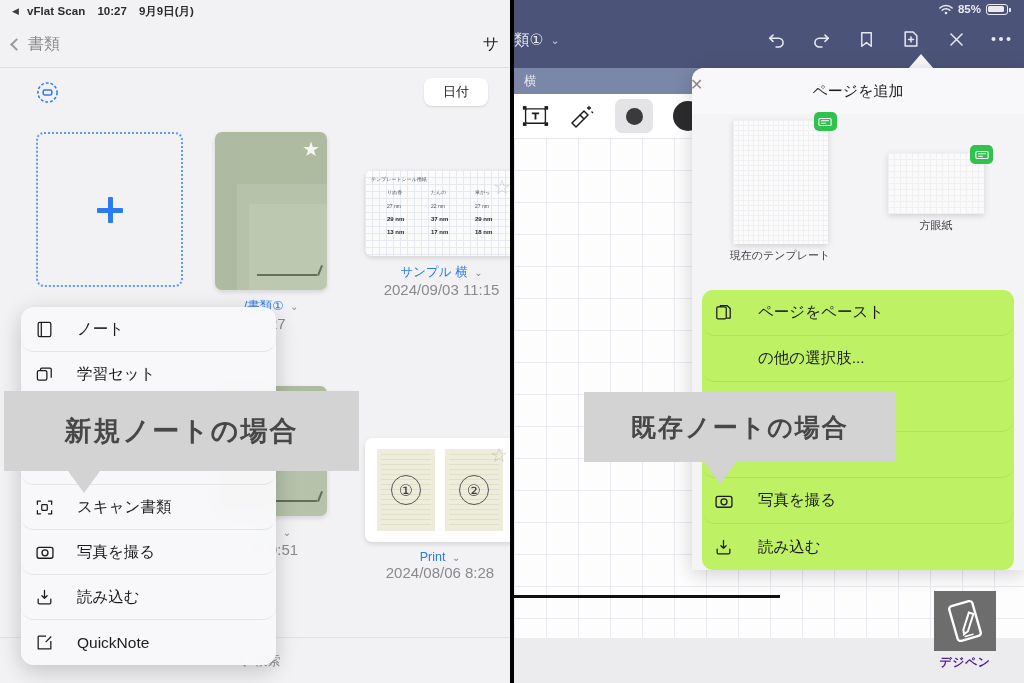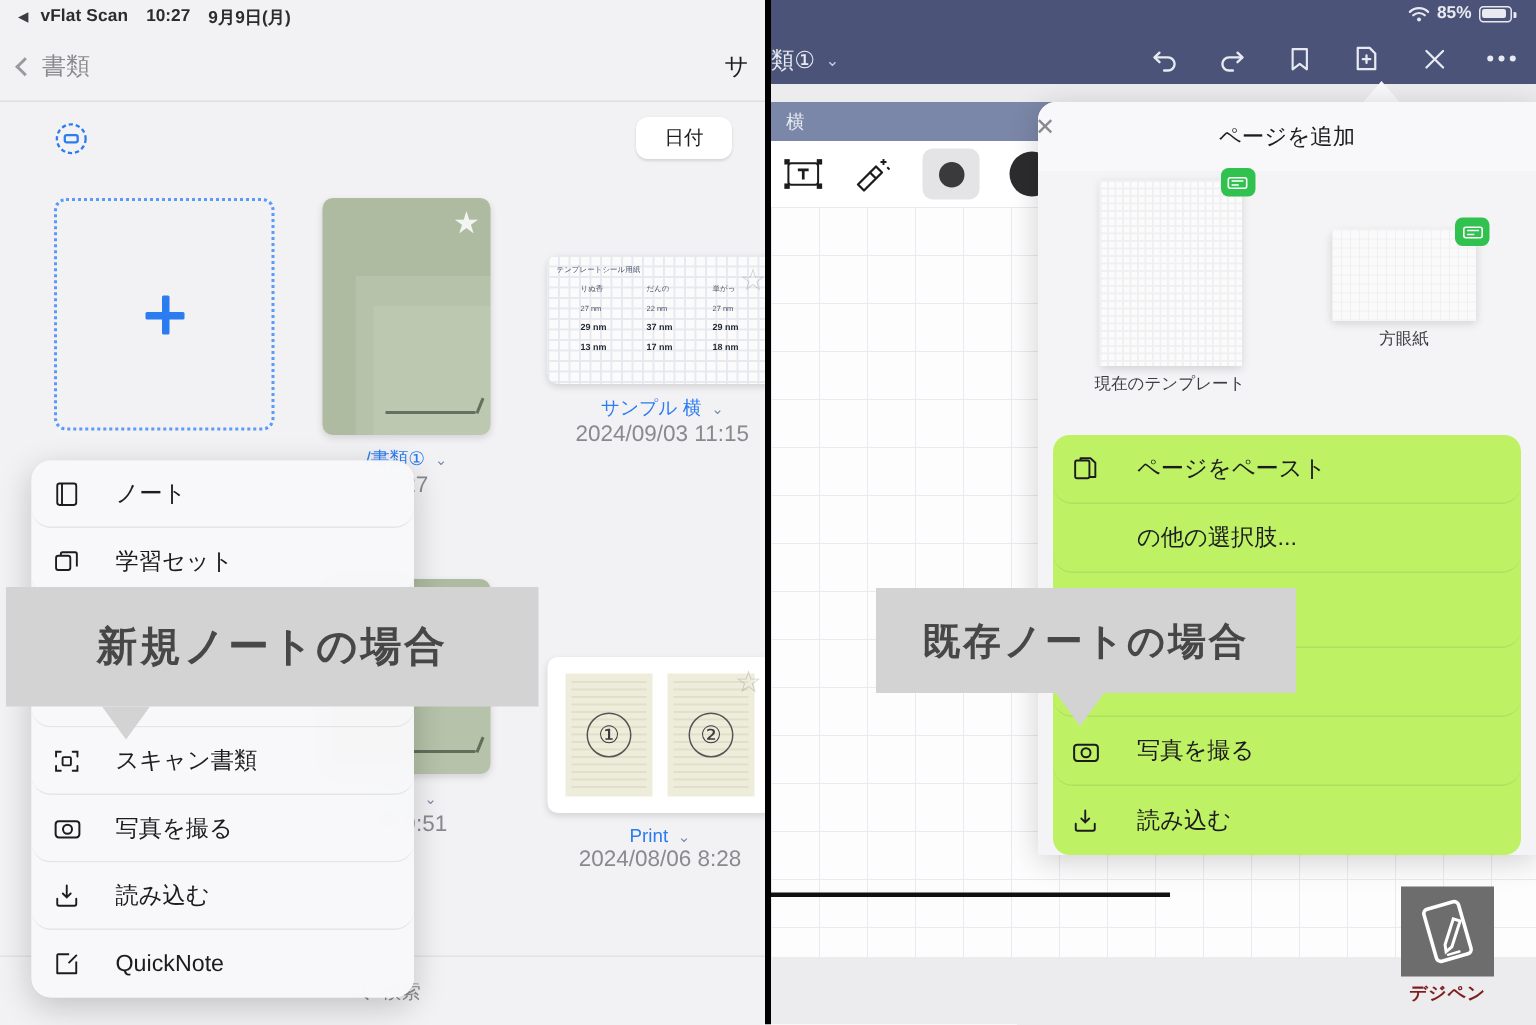--- a/index.html
+++ b/index.html
@@ -150,21 +150,21 @@
   .menu-left .ctx-label { margin-left: 8px; }
 
   
   .panel-right {
     position: absolute; left: 514px; top: 0; width: 510px; height: 683px;
     background: #ececee; overflow: hidden;
   }
   .divider { position:absolute; left:510px; top:0; width:4px; height:683px; background:#000; }
 
   .r-topbar {
-    position: absolute; left: 0; top: 0; width: 510px; height: 56px;
+    position: absolute; left: 0; top: 0; width: 510px; height: 68px;
     background: #4b5478;
   }
   .r-statusrow {
     position: absolute; right: 16px; top: 3px;
     display: flex; align-items: center; gap: 5px;
     color: #e9eaf1; font-size: 11.5px; font-weight: 600;
   }
   .battery {
     width: 22px; height: 11px; border: 1.3px solid #e9eaf1; border-radius: 3px;
     position: relative; display: inline-block;
@@ -271,33 +271,33 @@
     letter-spacing: 2px;
     font-family: "DejaVu Sans", "Liberation Sans", sans-serif;
   }
   .callout:after {
     content: ""; position: absolute; top: 100%;
     border-left: 16px solid transparent; border-right: 16px solid transparent;
     border-top: 22px solid #d3d3d3;
   }
   .callout-left { left: 4px; top: 391px; width: 355px; height: 80px; font-size: 27px; }
   .callout-left:after { left: 64px; }
-  .callout-right { left: 584px; top: 392px; width: 280px; height: 70px; font-size: 25px; }
+  .callout-right { left: 584px; top: 392px; width: 312px; height: 70px; font-size: 25px; }
   .callout-right:after { left: 120px; }
 
   
   .watermark {
     position: absolute; right: 25px; bottom: 12px; width: 68px;
     display: flex; flex-direction: column; align-items: center; gap: 3px;
   }
   .wm-box {
     width: 62px; height: 60px; background: #6d6d6d;
     display:flex; align-items:center; justify-content:center;
   }
-  .wm-cap { font-size: 12px; font-weight: 800; color: #7f1d1d; letter-spacing: .5px;
+  .wm-cap { font-size: 12px; font-weight: 800; color: #4c1d95; letter-spacing: .5px;
             font-family:Liberation Mono, monospace; }
 </style>
 </head>
 <body>
 
 <div id="root">
 
   <div class="panel-left">
 
     <div class="l-statusbar">

